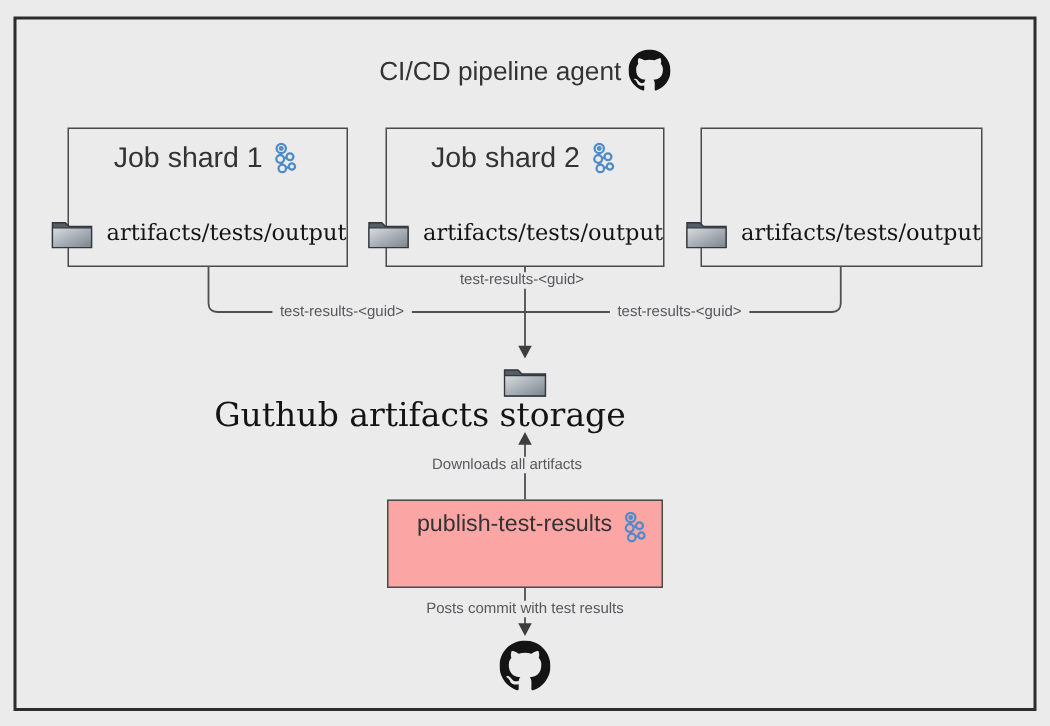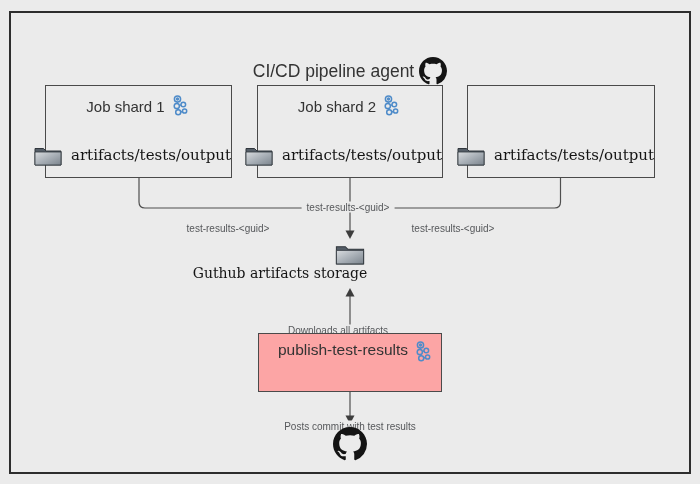--- a/index.html
+++ b/index.html
@@ -8,48 +8,47 @@
     background:#ebebeb;
     font-family:"Liberation Sans",sans-serif;
   }
   .frame{
     position:absolute;left:9px;top:11px;right:9px;bottom:10px;
     border:2px solid #2d2d2d;pointer-events:none;
   }
   .title-row{
     position:absolute;top:33px;left:0;width:700px;
     display:flex;justify-content:center;align-items:center;gap:5px;
-    font-size:17.5px;color:#333;margin-top:24px;
+    font-size:17.5px;color:#333;
   }
   .shard{
     position:absolute;top:85px;width:187px;height:93px;
     border:1px solid #4a4a4a;background:#ebebeb;box-sizing:border-box;
   }
   .shard-head{
     display:flex;justify-content:center;align-items:center;gap:6px;
-    margin-top:9px;font-size:15px;color:#333;
+    margin-top:9px;font-size:19px;color:#333;
   }
   .shard-body{
     position:absolute;left:0;right:0;bottom:11px;
     display:flex;justify-content:flex-end;align-items:center;gap:9px;
     font-family:"DejaVu Serif","Liberation Serif",serif;
     font-size:15px;color:#141414;
   }
   .overlay{position:absolute;left:0;top:0;pointer-events:none;}
   .lbl{
     position:absolute;transform:translate(-50%,-50%);
     background:#ebebeb;padding:0 5px;font-size:10px;color:#56585b;
     white-space:nowrap;
-    margin-top:20px;
   }
   .storage-folder{position:absolute;left:335px;top:242px;}
   .storage-label{
     position:absolute;top:265px;left:0;width:560px;text-align:center;
     font-family:"DejaVu Serif","Liberation Serif",serif;
-    font-size:14px;color:#141414;
+    font-size:22px;color:#141414;
   }
   .publish{
     position:absolute;left:258px;top:333px;width:184px;height:59px;
     border:1px solid #4a4a4a;background:#fca5a5;box-sizing:border-box;
   }
   .publish-head{
     display:flex;justify-content:center;align-items:flex-start;gap:6px;
     margin-top:7px;margin-left:12px;font-size:15.5px;color:#333;
   }
   .gh-bottom{position:absolute;left:333px;top:427px;}

